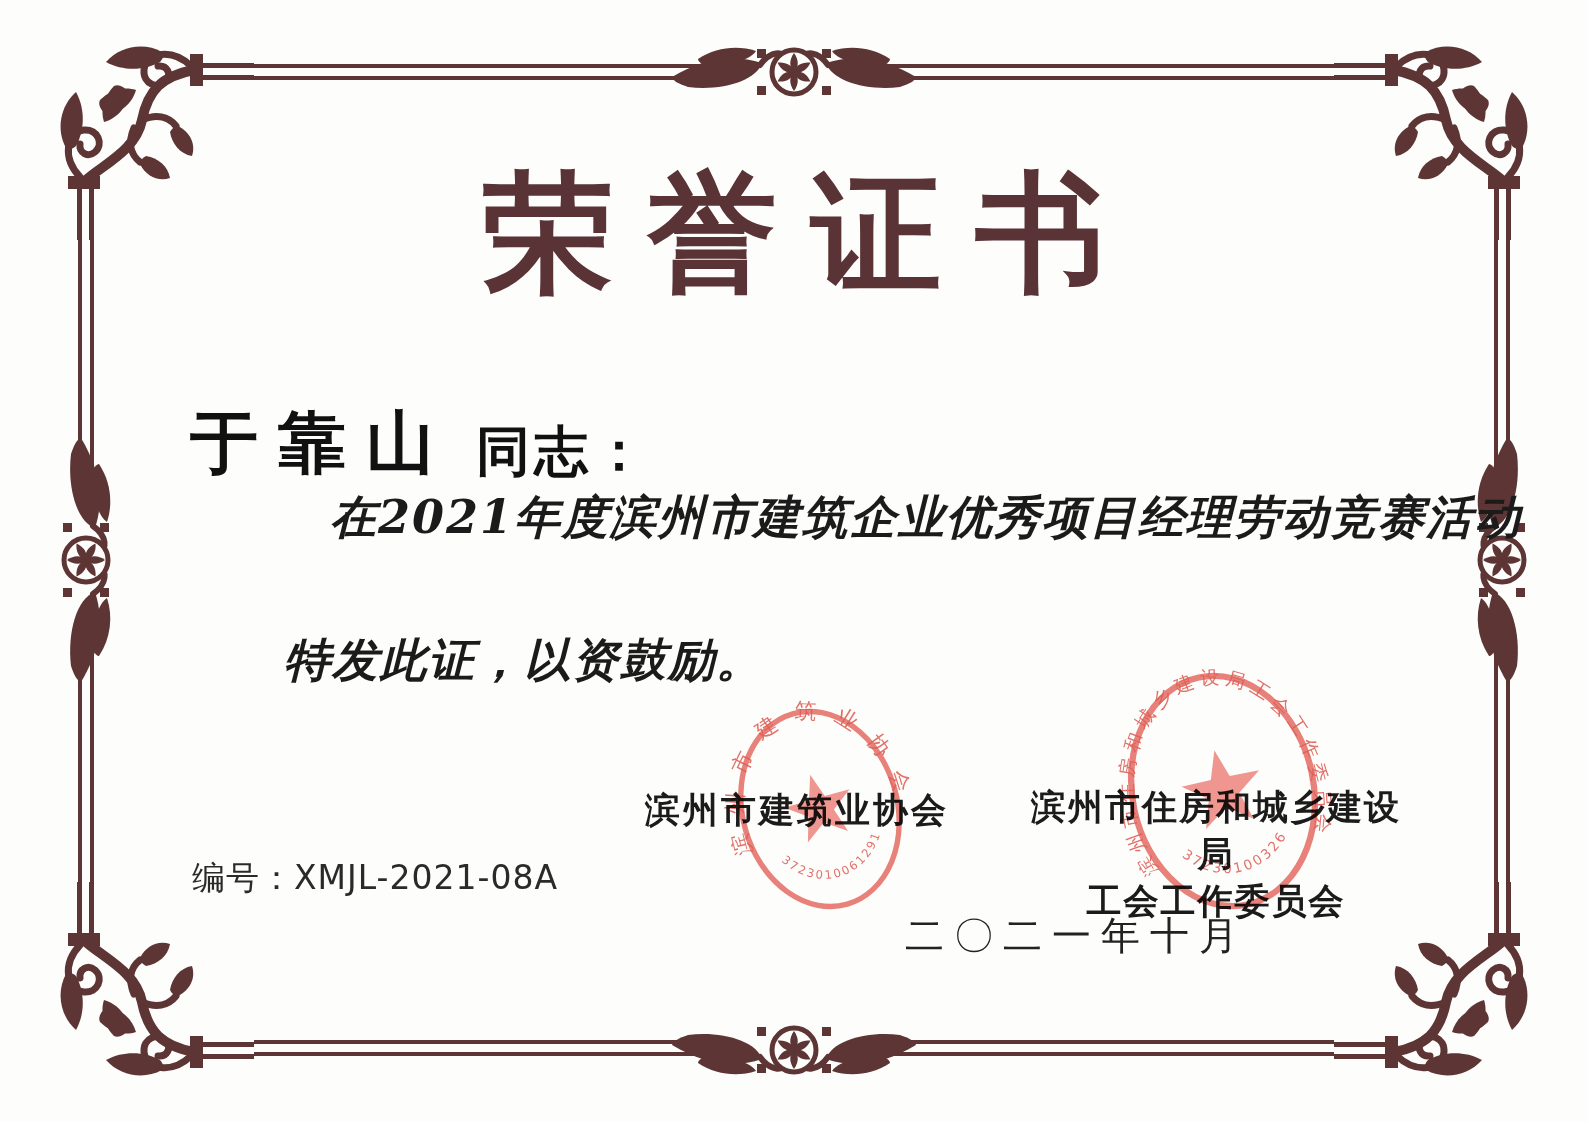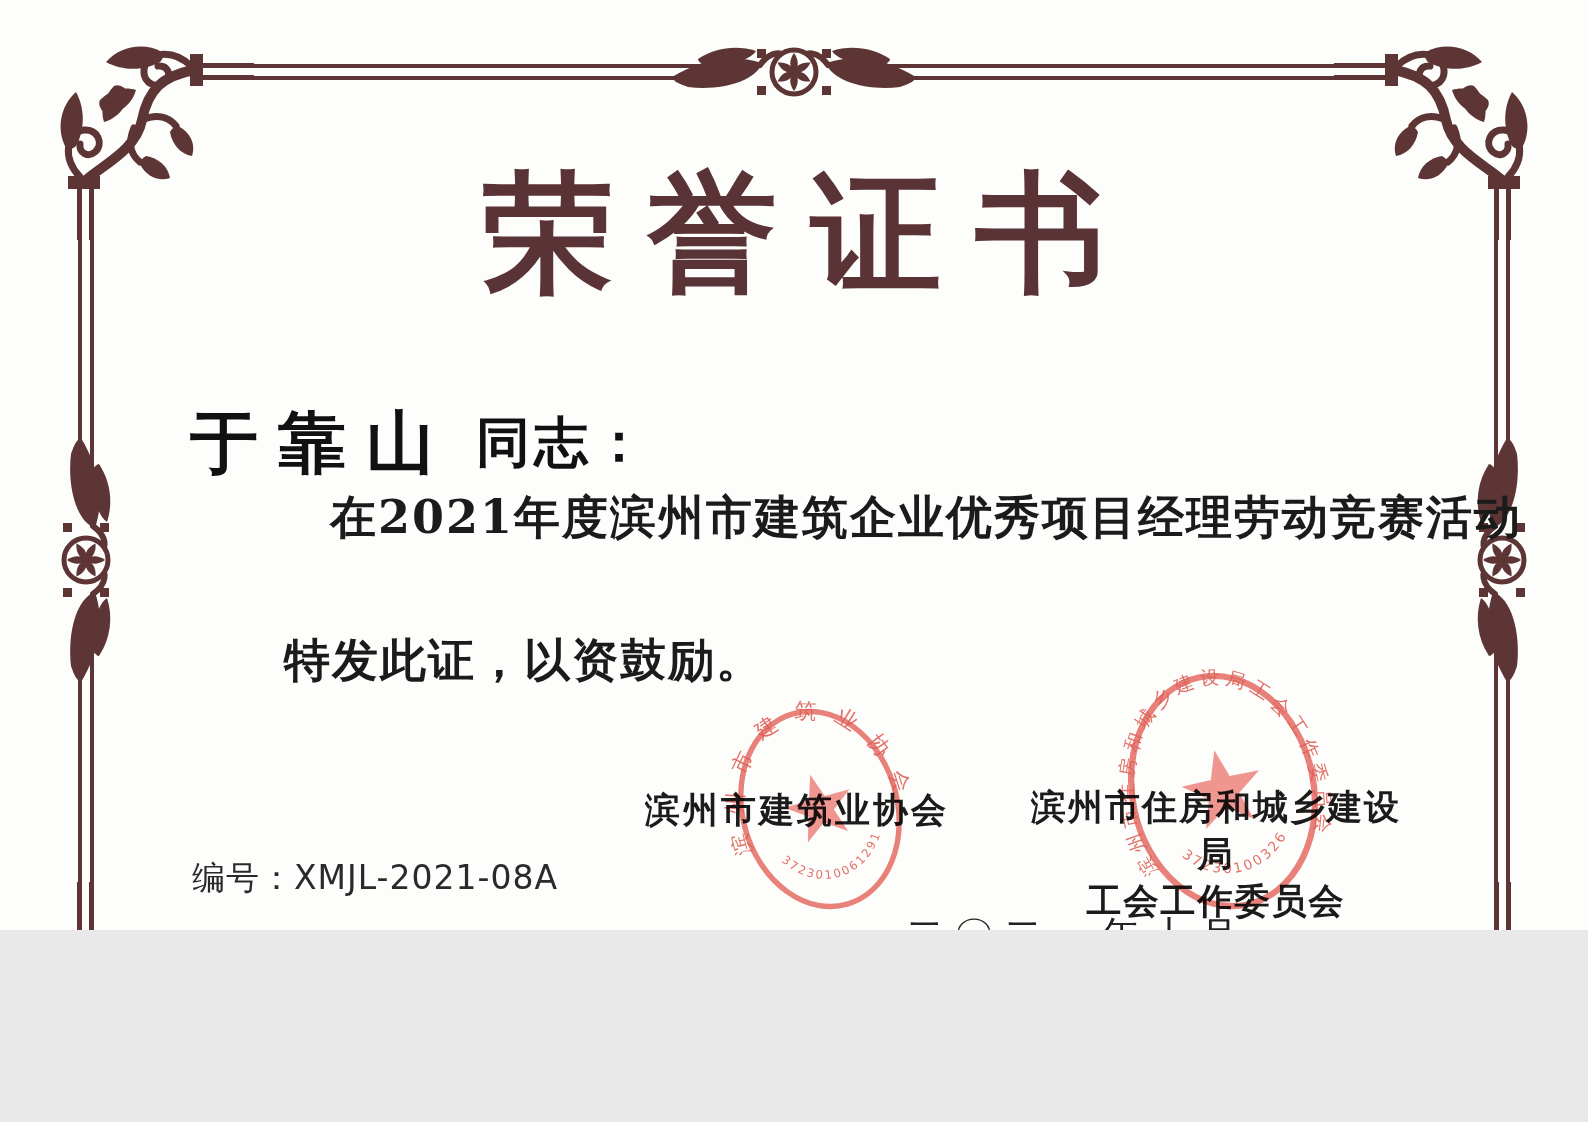--- a/index.html
+++ b/index.html
@@ -4,21 +4,21 @@
 <style>
   :root{
     --maroon:#5d3535;
     --seal-red:#e25b52;
     --paper:#fdfdfb;
     --ink:#1b1b1b;
   }
   html,body{margin:0;padding:0;background:#e9e9e9;}
   .page{
     position:relative;
-    width:1588px;height:930px;
+    width:1588px;height:1122px;
     background:var(--paper);
     margin:0 auto;
     overflow:hidden;
     font-family:"DejaVu Serif","Liberation Serif",serif;
     color:var(--ink);
   }
   
   .frame{position:absolute;border:4px solid var(--maroon);box-sizing:border-box;}
   .frame.outer{left:78px;top:64px;width:1432px;height:992px;}
   .frame.inner{left:90px;top:76px;width:1408px;height:968px;}
@@ -39,28 +39,28 @@
   
   .title{
     position:absolute;left:0;right:0;top:152px;
     text-align:center;
     font-size:130px;line-height:1.25;font-weight:700;
     letter-spacing:34px;padding-left:34px;
     color:#5a3336;
   }
   .recipient{
     position:absolute;left:190px;top:398px;
-    display:flex;align-items:center;
+    display:flex;align-items:flex-end;
   }
   .recipient .name{font-size:68px;font-weight:700;letter-spacing:20px;color:#111;}
   .recipient .suffix{font-size:54px;font-weight:700;letter-spacing:4px;margin-left:22px;color:#111;}
   .body-line{
     position:absolute;left:196px;
     font-size:46px;font-weight:700;letter-spacing:2px;
-    white-space:nowrap;color:var(--ink);
+    white-space:nowrap;color:var(--ink);font-style:italic;
   }
   .body-line.l1{top:487px;padding-left:134px;}
   .body-line.l2{top:558px;}
   .body-line.l3{top:630px;padding-left:88px;}
   .issuer-left{
     position:absolute;left:645px;top:787px;
     font-size:35px;font-weight:700;letter-spacing:3px;
     white-space:nowrap;z-index:2;
   }
   .issuer-right{

